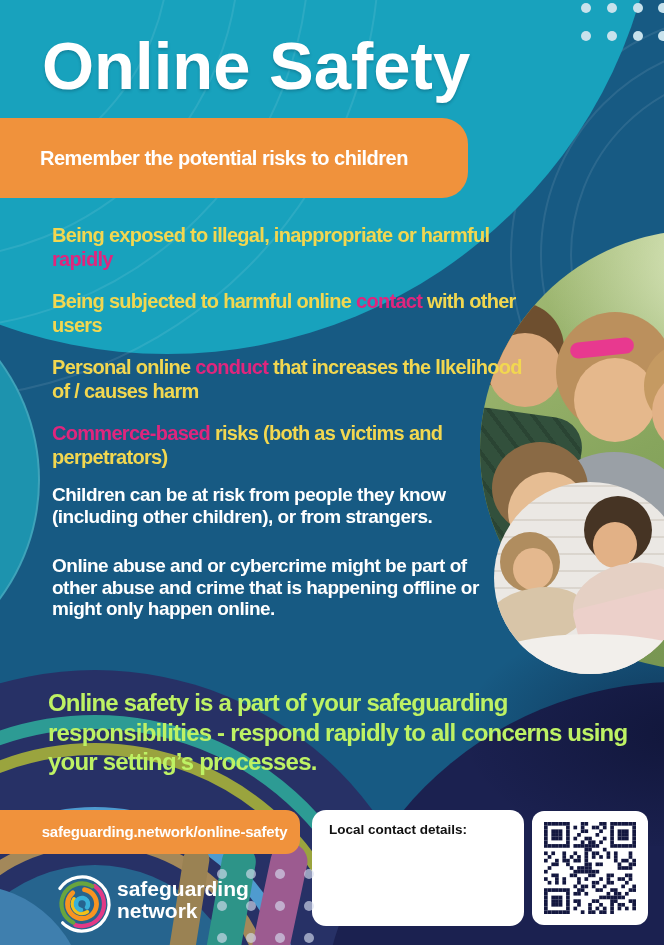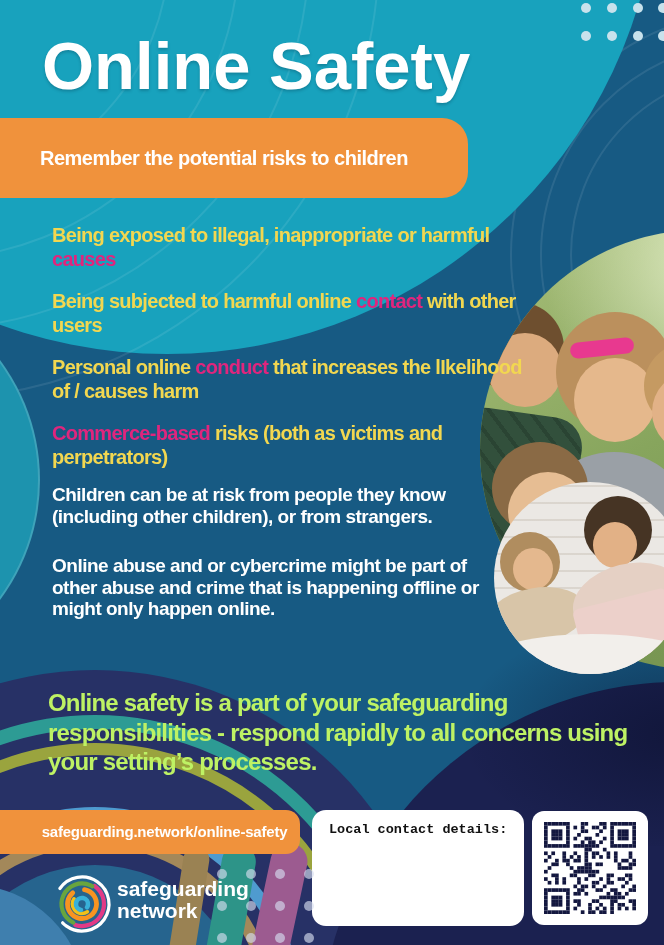--- a/index.html
+++ b/index.html
@@ -51,21 +51,21 @@
   .para{margin:0 0 28px 0;font-size:19px;line-height:21.5px;font-weight:bold;color:#fff;
     letter-spacing:-.5px;}
   #statement{left:48px;top:688px;width:592px;font-size:24px;line-height:29.5px;
     font-weight:bold;color:#bef264;letter-spacing:-.8px;}
 
   
   #url-banner{left:0;top:810px;width:300px;height:44px;background:#f0923c;
     border-radius:0 14px 14px 0;text-align:center;}
   #url-banner span{line-height:44px;color:#fff;font-weight:bold;font-size:15px;letter-spacing:-.2px;margin-left:29px;}
   #contact-card{left:312px;top:810px;width:212px;height:116px;background:#fff;border-radius:14px;}
-  #contact-card span{display:block;padding:12px 0 0 17px;font-size:13.5px;font-weight:bold;color:#111;font-family:Liberation Mono, monospace;}
+  #contact-card span{display:block;padding:12px 0 0 17px;font-size:13.5px;font-weight:bold;color:#111;}
   #qr-card{left:532px;top:811px;width:116px;height:114px;background:#fff;border-radius:12px;}
   #qr-card svg{position:absolute;left:12px;top:11px;}
   #logo{left:50px;top:872px;width:200px;height:64px;}
   #logo-text{position:absolute;left:67px;top:6px;color:#fff;font-size:21px;line-height:22px;font-weight:bold;}
 </style>
 </head>
 <body>
 
 <div id="poster">
 
@@ -131,21 +131,21 @@
     <div class="blob" style="left:84px;top:116px;width:96px;height:62px;border-radius:6px;background:#ecd0ca;transform:rotate(-14deg);"></div>
     <div class="blob" style="left:-22px;top:152px;width:240px;height:70px;background:#f2efeb;"></div>
   </div>
 
   <div id="risk-banner" class="abs">
     <span>Remember the potential risks to children</span>
   </div>
   <div id="title" class="abs">Online Safety</div>
 
   <div id="risks" class="abs">
-      <p class="risk-item"><span>Being exposed to illegal, inappropriate or harmful </span><span class="hl">causes</span></p>
+      <p class="risk-item"><span>Being exposed to illegal, inappropriate or harmful </span><span class="hl">rapidly</span></p>
       <p class="risk-item"><span>Being subjected to harmful online </span><span class="hl">contact</span><span> with other users</span></p>
       <p class="risk-item"><span>Personal online </span><span class="hl">conduct</span><span> that increases the lIkelihood of / causes harm</span></p>
       <p class="risk-item"><span class="hl">Commerce-based</span><span> risks (both as victims and perpetrators)</span></p>
     </div>
   <div id="paragraphs" class="abs">
       <p class="para">Children can be at risk from people they know (including other children), or from strangers.</p>
       <p class="para">Online abuse and or cybercrime might be part of other abuse and crime that is happening offline or might only happen online.</p>
     </div>
 
   <div id="statement" class="abs">Online safety is a part of your safeguarding responsibilities - respond rapidly to all concerns using your setting’s processes.</div>

